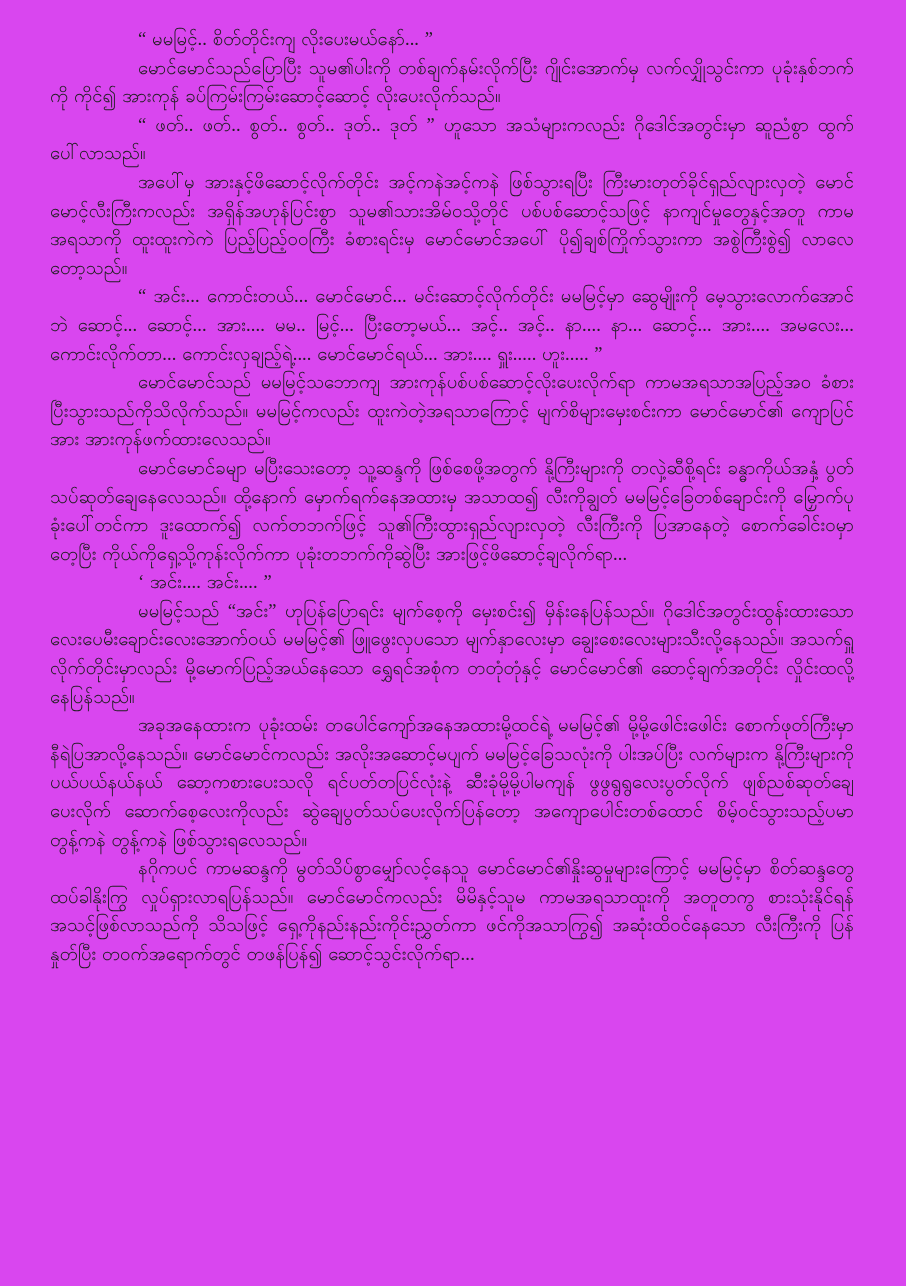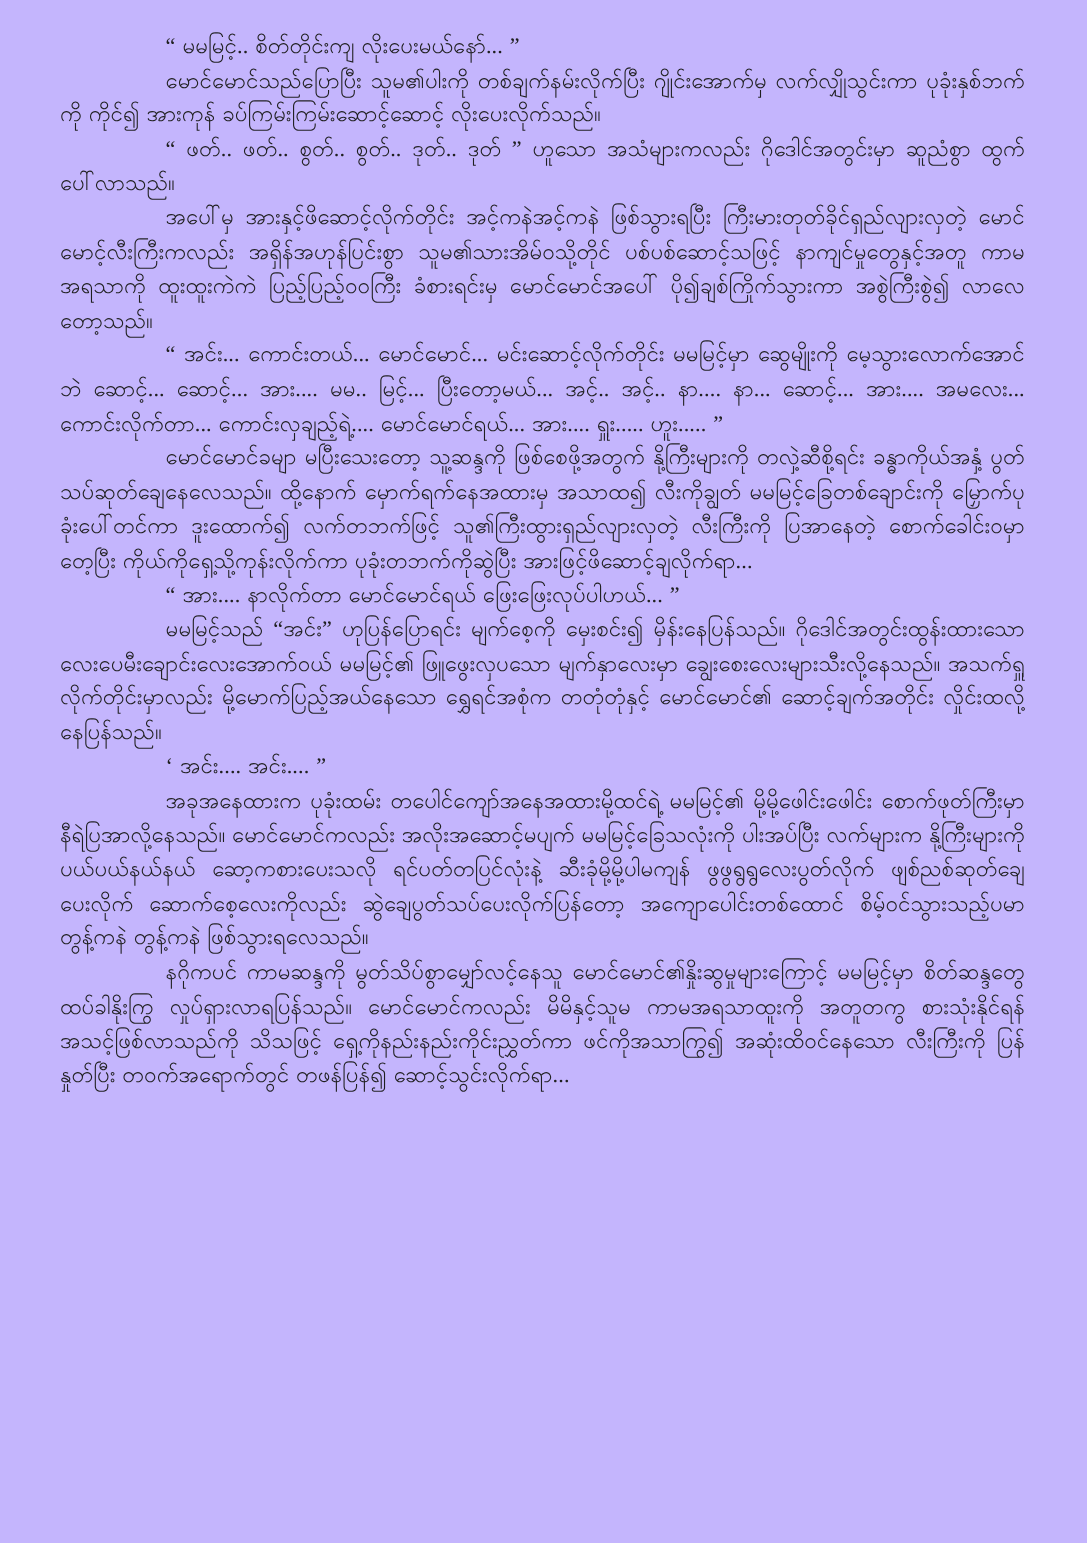--- a/index.html
+++ b/index.html
@@ -8,21 +8,21 @@
     background: #ffffff;
     width: 906px;
     height: 1286px;
     overflow: hidden;
   }
   .page {
     box-sizing: border-box;
     width: 906px;
     height: 1286px;
     padding: 25px 52px 20px 50px;
-    background: #c4b5fd;
+    background: #d946ef;
   }
   .doc-body p {
     margin: 0;
     padding: 0;
     text-indent: 88px;
     text-align: justify;
     font-family: "Liberation Serif", "DejaVu Serif", serif;
     font-size: 18.5px;
     line-height: 28.6px;
     color: #1f1f1f;
@@ -34,20 +34,20 @@
 </head>
 <body>
 
 <div class="page">
   <div class="doc-body">
       <p>“ မမမြင့်.. စိတ်တိုင်းကျ လိုးပေးမယ်နော်... ”</p>
       <p>မောင်မောင်သည်ပြောပြီး သူမ၏ပါးကို တစ်ချက်နမ်းလိုက်ပြီး ဂျိုင်းအောက်မှ လက်လျှိုသွင်းကာ ပုခုံးနှစ်ဘက်ကို ကိုင်၍ အားကုန် ခပ်ကြမ်းကြမ်းဆောင့်ဆောင့် လိုးပေးလိုက်သည်။</p>
       <p>“ ဖတ်.. ဖတ်.. စွတ်.. စွတ်.. ဒုတ်.. ဒုတ် ” ဟူသော အသံများကလည်း ဂိုဒေါင်အတွင်းမှာ ဆူညံစွာ ထွက်ပေါ်လာသည်။</p>
       <p>အပေါ်မှ အားနှင့်ဖိဆောင့်လိုက်တိုင်း အင့်ကနဲအင့်ကနဲ ဖြစ်သွားရပြီး ကြီးမားတုတ်ခိုင်ရှည်လျားလှတဲ့ မောင်မောင့်လီးကြီးကလည်း အရှိန်အဟုန်ပြင်းစွာ သူမ၏သားအိမ်ဝသို့တိုင် ပစ်ပစ်ဆောင့်သဖြင့် နာကျင်မှုတွေနှင့်အတူ ကာမအရသာကို ထူးထူးကဲကဲ ပြည့်ပြည့်ဝဝကြီး ခံစားရင်းမှ မောင်မောင်အပေါ် ပို၍ချစ်ကြိုက်သွားကာ အစွဲကြီးစွဲ၍ လာလေတော့သည်။</p>
       <p>“ အင်း... ကောင်းတယ်... မောင်မောင်... မင်းဆောင့်လိုက်တိုင်း မမမြင့်မှာ ဆွေမျိုးကို မေ့သွားလောက်အောင်ဘဲ ဆောင့်... ဆောင့်... အား.... မမ.. မြင့်... ပြီးတော့မယ်... အင့်.. အင့်.. နာ.... နာ... ဆောင့်... အား.... အမလေး... ကောင်းလိုက်တာ... ကောင်းလှချည့်ရဲ့.... မောင်မောင်ရယ်... အား.... ရှူး..... ဟူး..... ”</p>
+      <p>မောင်မောင်သည် မမမြင့်သဘောကျ အားကုန်ပစ်ပစ်ဆောင့်လိုးပေးလိုက်ရာ ကာမအရသာအပြည့်အဝ ခံစားပြီးသွားသည်ကိုသိလိုက်သည်။ မမမြင့်ကလည်း ထူးကဲတဲ့အရသာကြောင့် မျက်စိများမှေးစင်းကာ မောင်မောင်၏ ကျောပြင်အား အားကုန်ဖက်ထားလေသည်။</p>
       <p>မောင်မောင်ခမျာ မပြီးသေးတော့ သူ့ဆန္ဒကို ဖြစ်စေဖို့အတွက် နို့ကြီးများကို တလှဲ့ဆီစို့ရင်း ခန္ဓာကိုယ်အနှံ့ ပွတ်သပ်ဆုတ်ချေနေလေသည်။ ထို့နောက် မှောက်ရက်နေအထားမှ အသာထ၍ လီးကိုချွတ် မမမြင့်ခြေတစ်ချောင်းကို မြှောက်ပုခုံးပေါ်တင်ကာ ဒူးထောက်၍ လက်တဘက်ဖြင့် သူ၏ကြီးထွားရှည်လျားလှတဲ့ လီးကြီးကို ပြအာနေတဲ့ စောက်ခေါင်းဝမှာ တေ့ပြီး ကိုယ်ကိုရှေ့သို့ကုန်းလိုက်ကာ ပုခုံးတဘက်ကိုဆွဲပြီး အားဖြင့်ဖိဆောင့်ချလိုက်ရာ...</p>
-      <p>“ အား.... နာလိုက်တာ မောင်မောင်ရယ် ဖြေးဖြေးလုပ်ပါဟယ်... ”</p>
+      <p>‘ အင်း.... အင်း.... ”</p>
       <p>မမမြင့်သည် “အင်း” ဟုပြန်ပြောရင်း မျက်စေ့ကို မှေးစင်း၍ မှိန်းနေပြန်သည်။ ဂိုဒေါင်အတွင်းထွန်းထားသော လေးပေမီးချောင်းလေးအောက်ဝယ် မမမြင့်၏ ဖြူဖွေးလှပသော မျက်နှာလေးမှာ ချွေးစေးလေးများသီးလို့နေသည်။ အသက်ရှူလိုက်တိုင်းမှာလည်း မို့မောက်ပြည့်အယ်နေသော ရွှေရင်အစုံက တတုံတုံနှင့် မောင်မောင်၏ ဆောင့်ချက်အတိုင်း လှိုင်းထလို့နေပြန်သည်။</p>
-      <p>‘ အင်း.... အင်း.... ”</p>
       <p>အခုအနေထားက ပုခုံးထမ်း တပေါင်ကျော်အနေအထားမို့ထင်ရဲ့ မမမြင့်၏ မို့မို့ဖေါင်းဖေါင်း စောက်ဖုတ်ကြီးမှာ နီရဲပြအာလို့နေသည်။ မောင်မောင်ကလည်း အလိုးအဆောင့်မပျက် မမမြင့်ခြေသလုံးကို ပါးအပ်ပြီး လက်များက နို့ကြီးများကို ပယ်ပယ်နယ်နယ် ဆော့ကစားပေးသလို ရင်ပတ်တပြင်လုံးနဲ့ ဆီးခုံမို့မို့ပါမကျန် ဖွဖွရွရွလေးပွတ်လိုက် ဖျစ်ညစ်ဆုတ်ချေပေးလိုက် ဆောက်စေ့လေးကိုလည်း ဆွဲချေပွတ်သပ်ပေးလိုက်ပြန်တော့ အကျောပေါင်းတစ်ထောင် စိမ့်ဝင်သွားသည့်ပမာ တွန့်ကနဲ တွန့်ကနဲ ဖြစ်သွားရလေသည်။</p>
       <p>နဂိုကပင် ကာမဆန္ဒကို မွတ်သိပ်စွာမျှော်လင့်နေသူ မောင်မောင်၏နှိုးဆွမှုများကြောင့် မမမြင့်မှာ စိတ်ဆန္ဒတွေ ထပ်ခါနိုးကြွ လှုပ်ရှားလာရပြန်သည်။ မောင်မောင်ကလည်း မိမိနှင့်သူမ ကာမအရသာထူးကို အတူတကွ စားသုံးနိုင်ရန် အသင့်ဖြစ်လာသည်ကို သိသဖြင့် ရှေ့ကိုနည်းနည်းကိုင်းညွှတ်ကာ ဖင်ကိုအသာကြွ၍ အဆုံးထိဝင်နေသော လီးကြီးကို ပြန်နှုတ်ပြီး တဝက်အရောက်တွင် တဖန်ပြန်၍ ဆောင့်သွင်းလိုက်ရာ...</p>
     </div>
 </div>
 
 </body></html>

